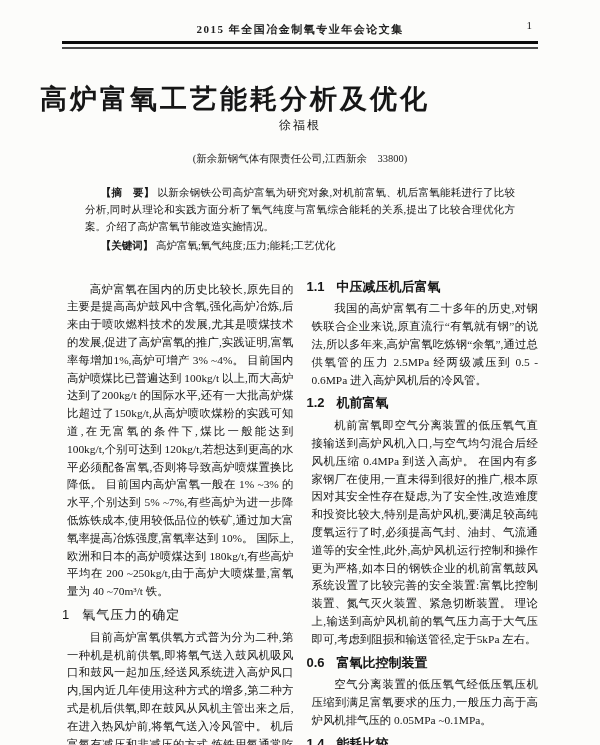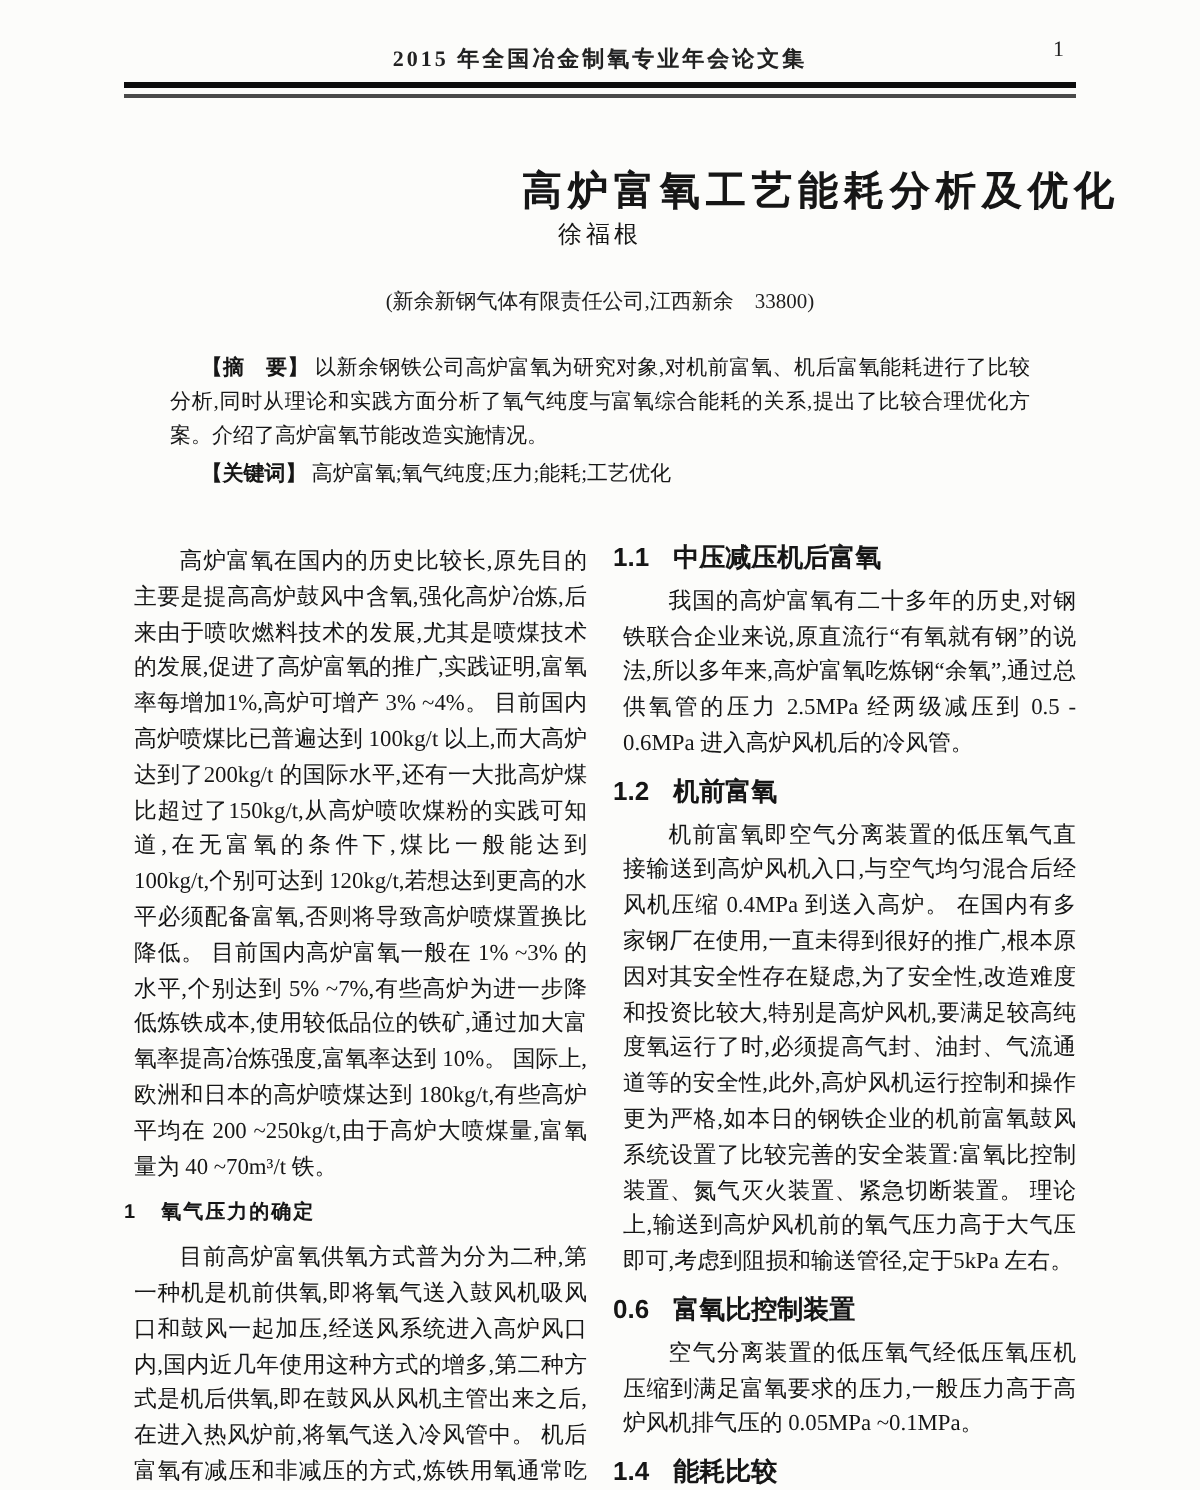--- a/index.html
+++ b/index.html
@@ -7,32 +7,32 @@
     width:600px;height:745px;margin:0 auto;background:#fcfcfa;
     font-family:"Liberation Serif","DejaVu Serif",serif;color:#161616;
     position:relative;overflow:hidden;box-sizing:border-box;
   }
   
   .hdr{position:relative;padding-top:22px;height:17px;}
   .hdr-title{display:block;text-align:center;font-size:11px;font-weight:bold;letter-spacing:1.5px;color:#222;}
   .hdr-page{position:absolute;top:19px;right:68px;font-size:11px;color:#222;}
   .rule{margin:2px 62px 0 62px;border-top:3.5px solid #0c0c0c;border-bottom:2px solid #4a4a4a;height:3px;}
   
-  .title{margin:36px 40px 0 40px;text-align:right;font-size:20px;font-weight:bold;letter-spacing:3px;line-height:1.1;}
+  .title{margin:36px 40px 0 40px;text-align:left;font-size:27px;font-weight:bold;letter-spacing:3px;line-height:1.1;}
   .author{margin-top:2px;text-align:center;font-size:12px;letter-spacing:2px;}
   .affil{margin-top:18px;text-align:center;font-size:10.5px;color:#1d1d1d;}
   
   .abs{margin:18px 85px 0 85px;font-size:10.5px;line-height:17px;text-align:justify;text-indent:1.5em;}
   .abs .lbl,.kw .lbl{font-weight:bold;font-family:"Liberation Sans","DejaVu Sans",sans-serif;}
   .kw{margin:2px 85px 0 85px;font-size:10.5px;line-height:17px;text-indent:1.5em;}
   
   .cols{display:flex;gap:8px;margin:22px 57px 0 62px;}
   .col{width:237px;font-size:11.4px;line-height:17.8px;text-align:justify;}
   .col p{margin:5px;text-indent:2em;}
-  .h-main{font-family:"Liberation Sans","DejaVu Sans",sans-serif;font-weight:bold;font-size:10px;margin:1px 0 3px 0;letter-spacing:1px;}
+  .h-main{font-family:"Liberation Sans","DejaVu Sans",sans-serif;font-weight:normal;font-size:13px;margin:1px 0 3px 0;letter-spacing:1px;}
   .h-sub{font-family:"Liberation Sans","DejaVu Sans",sans-serif;font-weight:bold;font-size:13px;margin:2px 0 1px 0;}
   .h-main .no,.h-sub .no{margin-right:12px;}
 </style>
 </head>
 <body>
 
 <div class="sheet">
 
   <div class="hdr">
     <span class="hdr-title">2015 年全国冶金制氧专业年会论文集</span>

